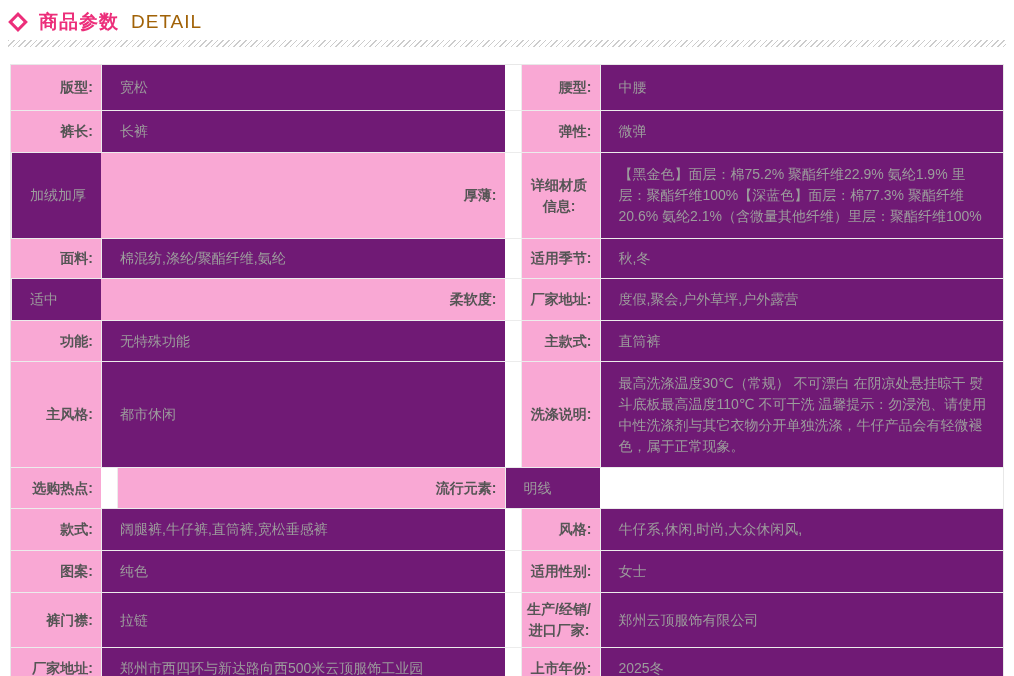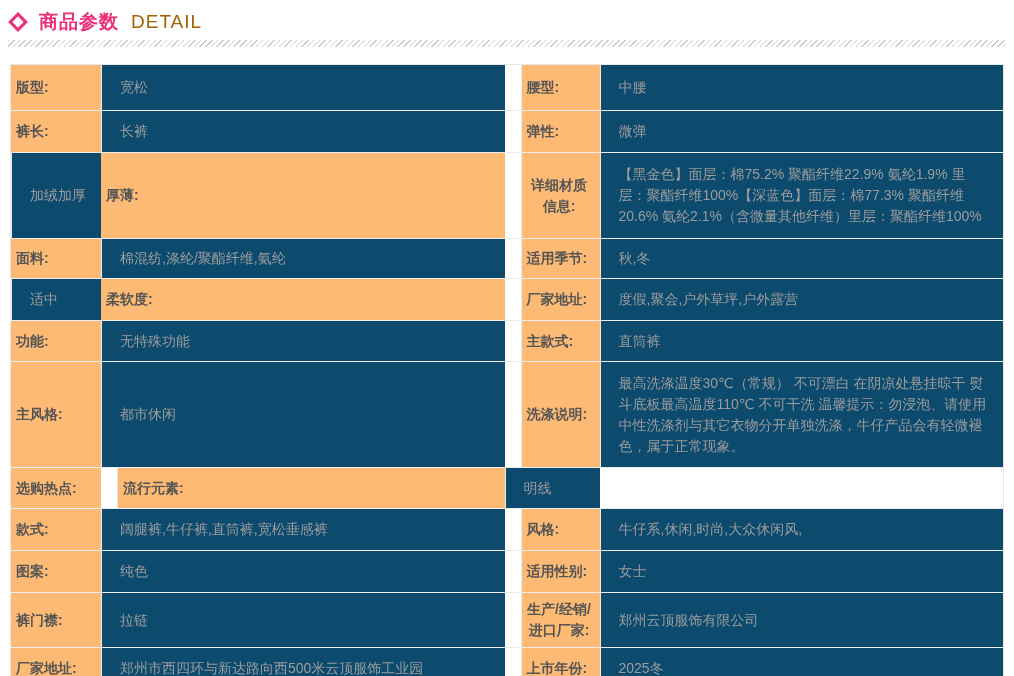--- a/index.html
+++ b/index.html
@@ -19,26 +19,26 @@
   }
   
   .params-table{
     margin:17px 10px 0 10px;width:994px;box-sizing:border-box;
     border:1px solid #e8e8e8;
   }
   .prow{display:grid;grid-template-columns:90px 1fr 95px 1fr;}
   .prow + .prow{border-top:1px solid #ececec;}
   .cell{box-sizing:border-box;display:flex;align-items:center;line-height:21px;font-size:14px;}
   .label{
-    background:#fdba74;color:#555555;font-weight:700;
-    justify-content:flex-start;padding:6px 8px 6px 5px;text-align:right;
+    background:#f9a8d4;color:#555555;font-weight:700;
+    justify-content:flex-end;padding:6px 8px 6px 5px;text-align:right;
   }
   .label span{display:block;max-width:100%;text-align:center;}
   .value{
-    background:#0c4a6e;color:#9c9c9c;border-left:1px solid #ececec;
+    background:#701a75;color:#9c9c9c;border-left:1px solid #ececec;
     padding:9px 12px 9px 18px;
   }
   .rlabel{border-left:1px solid #ececec;margin-left:16px;}
   .rh45{min-height:45px}.rh41{min-height:41px}.rh85{min-height:85px}.rh38{min-height:38px}
   .rh40{min-height:40px}.rh105{min-height:105px}
 </style>
 </head>
 <body>
 
 <div class="detail-header">

